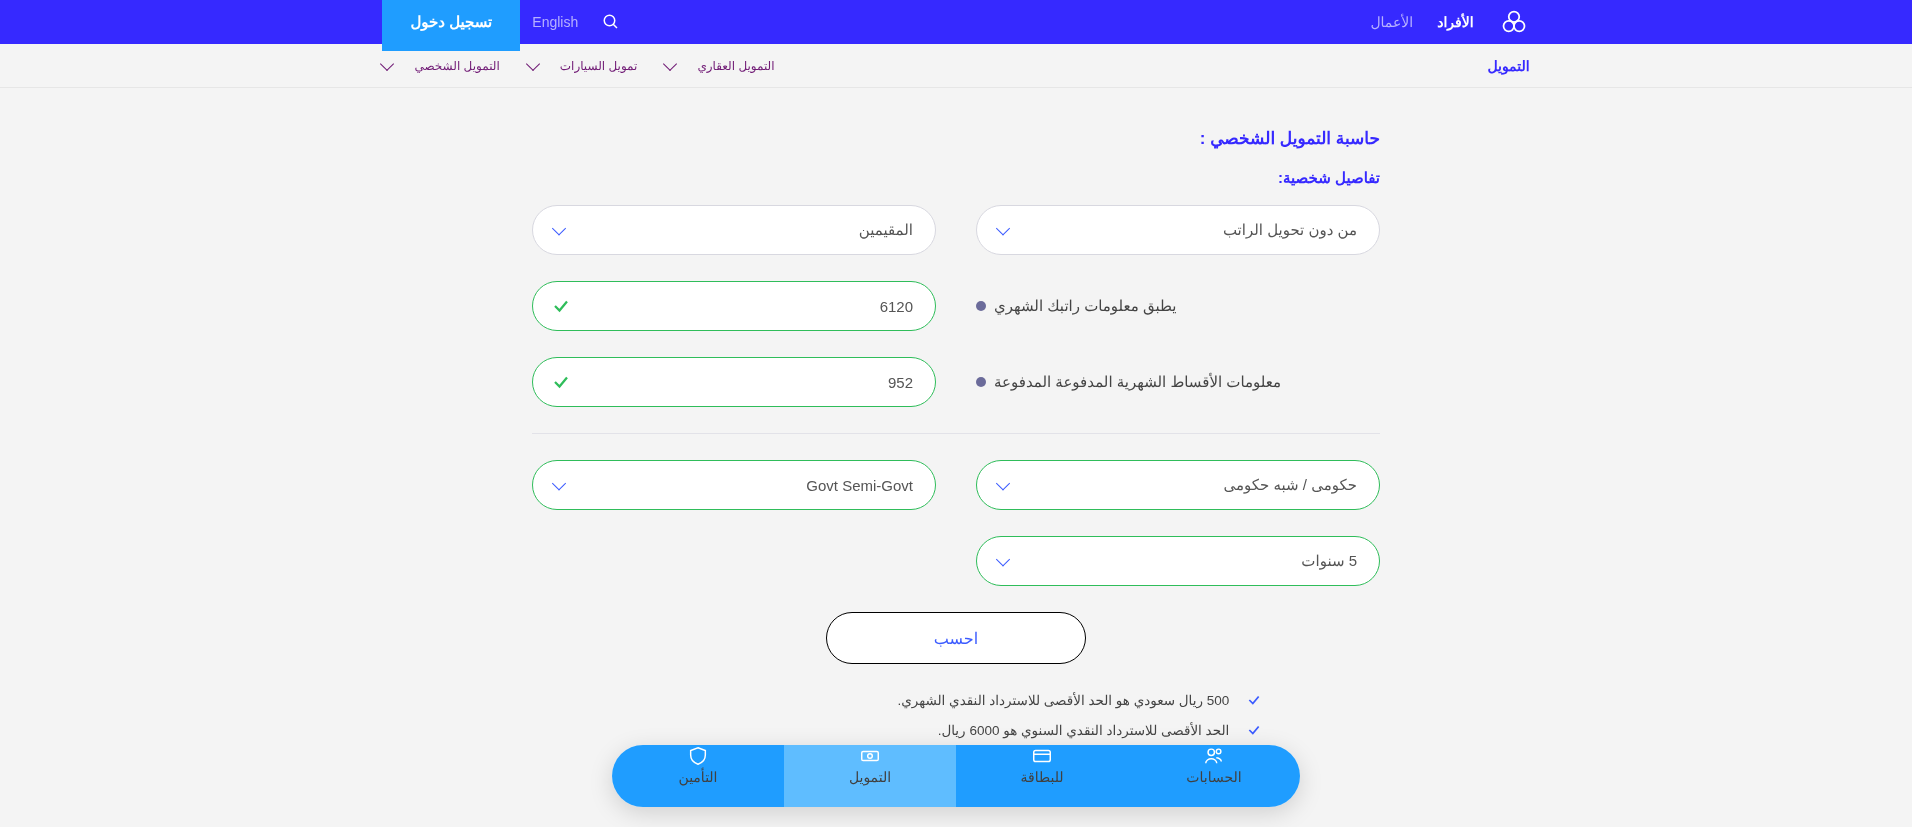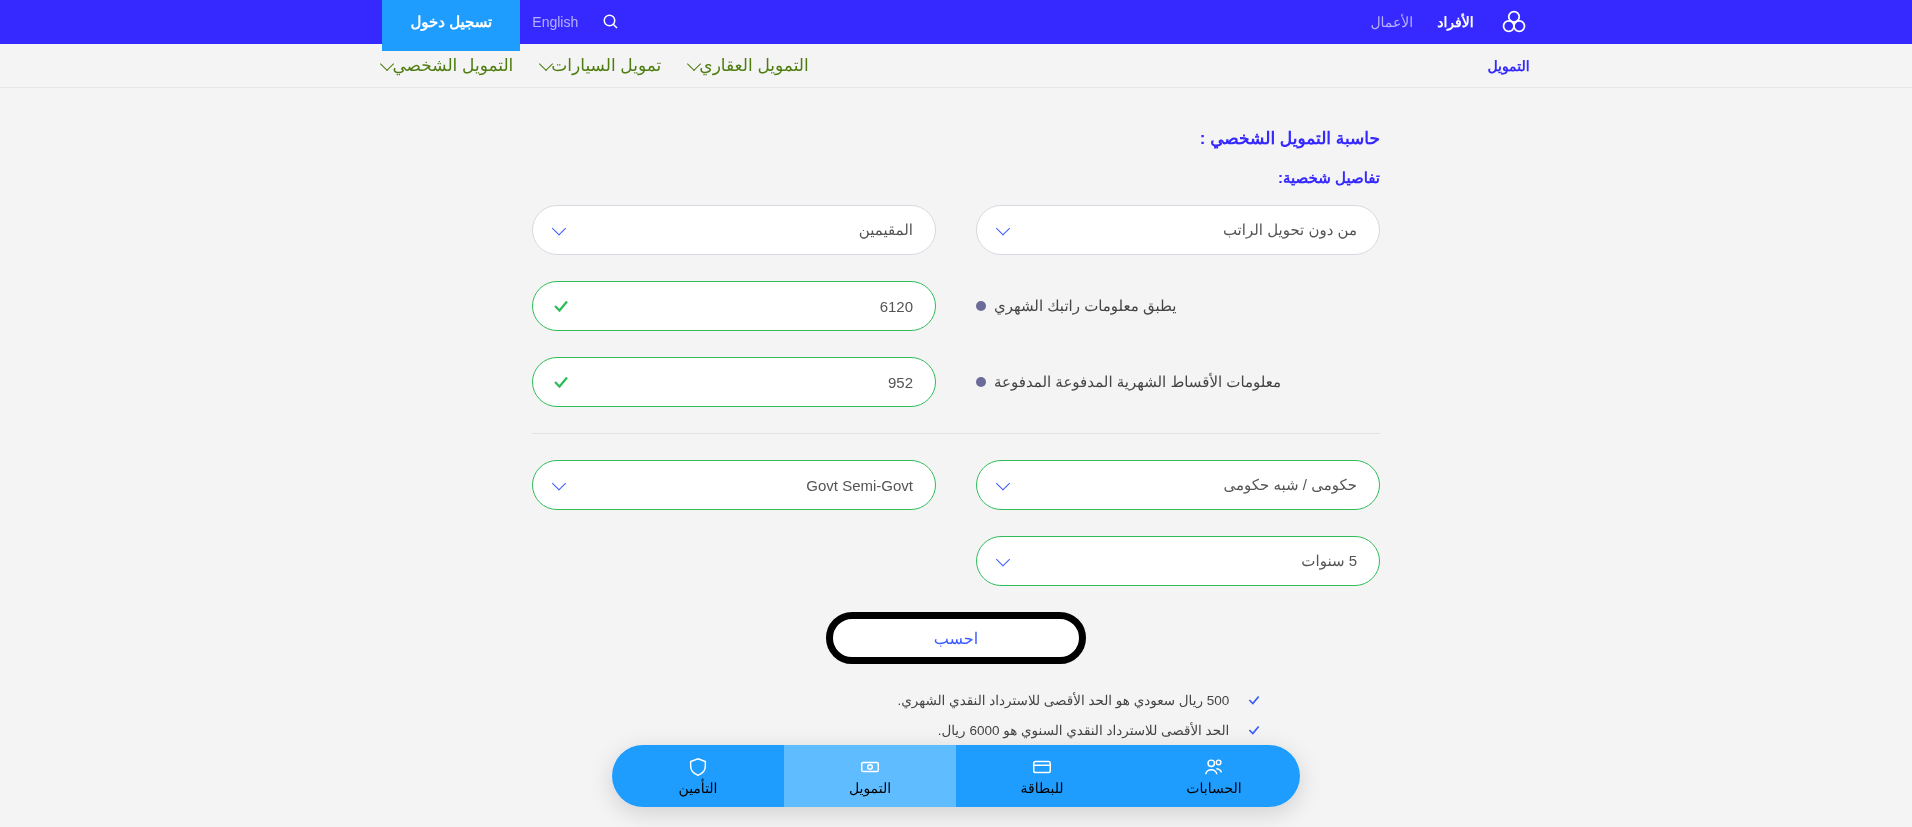--- a/index.html
+++ b/index.html
@@ -68,25 +68,25 @@
     align-items: center;
     padding: 0 20%;
     gap: 28px;
   }
   .sub-nav .crumb-label {
     color: #3629ff;
     font-size: 14px;
     font-weight: 600;
   }
   .sub-nav .crumb-item {
-    color: #4d7c0f;
-    font-size: 17px;
-    display: flex;
-    align-items: center;
-    gap: 0;
+    color: #701a75;
+    font-size: 12px;
+    display: flex;
+    align-items: center;
+    gap: 22px;
     cursor: pointer;
   }
   .chevron-down {
     width: 10px; height: 10px;
     border-left: 1.5px solid currentColor;
     border-bottom: 1.5px solid currentColor;
     transform: rotate(-45deg);
     margin-top: -3px;
   }
 
@@ -180,21 +180,21 @@
     border-top: 1px solid #e2e2e8;
     margin: 8px 0 26px;
   }
 
   .calc-btn {
     display: block;
     margin: 20px auto 28px;
     width: 260px;
     height: 52px;
     border-radius: 28px;
-    border: 7px solid #000000;
+    border: 1px solid #000000;
     background: #fff;
     color: #3b5bff;
     font-size: 16px;
     cursor: pointer;
   }
 
   .notes {
     margin-right: 14%;
   }
   .note-item {
@@ -220,23 +220,22 @@
     border-radius: 32px;
     overflow: hidden;
     box-shadow: 0 6px 24px rgba(0,0,0,0.15);
   }
   .bottom-nav .bn-item {
     width: 172px;
     height: 62px;
     display: flex;
     flex-direction: column;
     align-items: center;
-    justify-content: center;
     gap: 2px;
-    color: #000000;
+    color: #404040;
     font-size: 14px;
     cursor: pointer;
     background: #1f9dff;
   }
   .bottom-nav .bn-item.active {
     background: #5fbdff;
   }
   .bn-icon { width: 22px; height: 22px; display:flex; align-items:center; justify-content:center; }
   .bn-icon svg { width: 22px; height: 22px; stroke:#fff; fill:none; stroke-width:1.6; }
 

